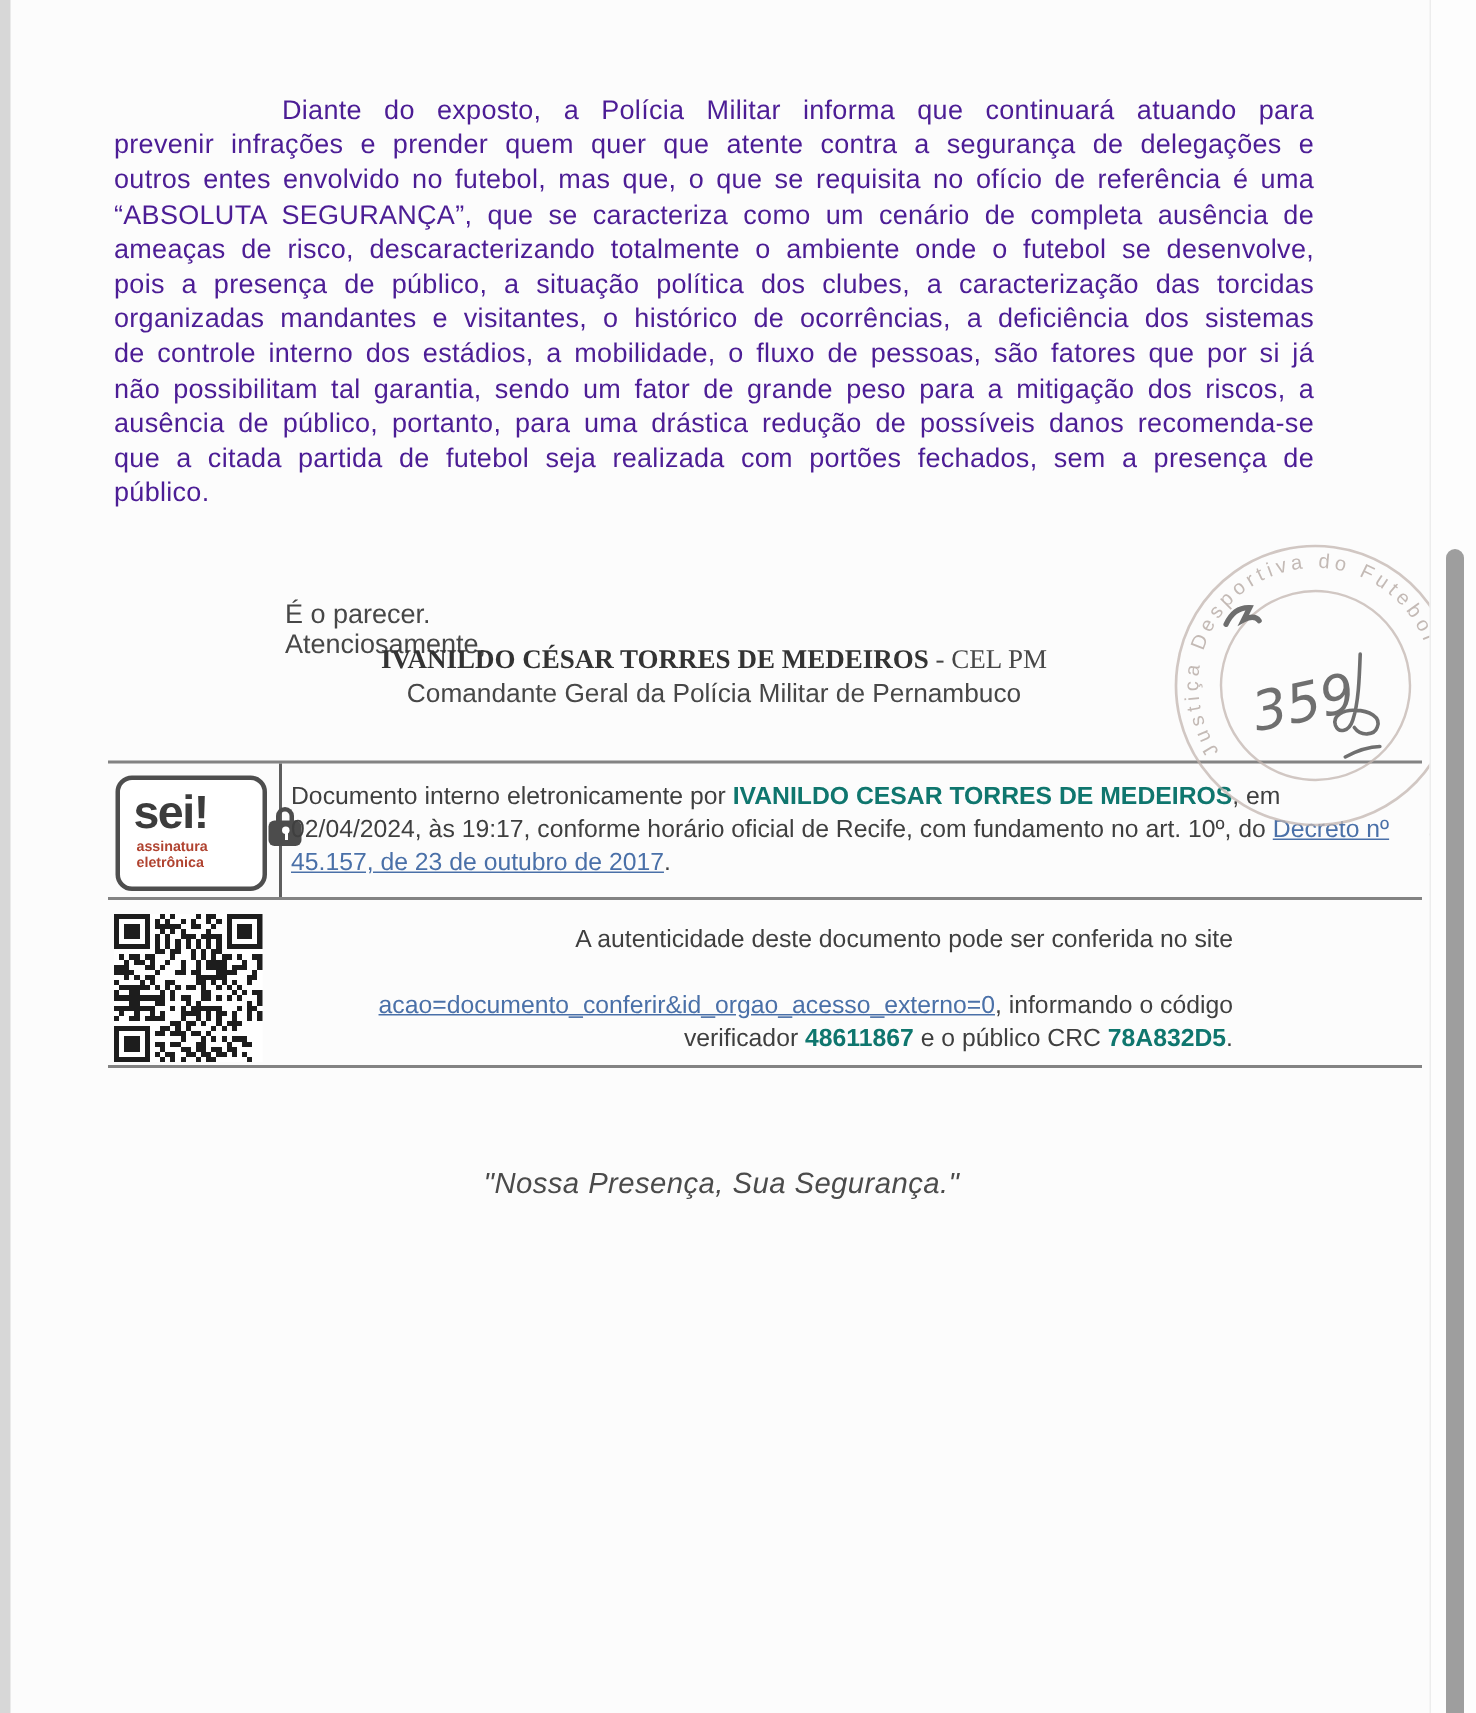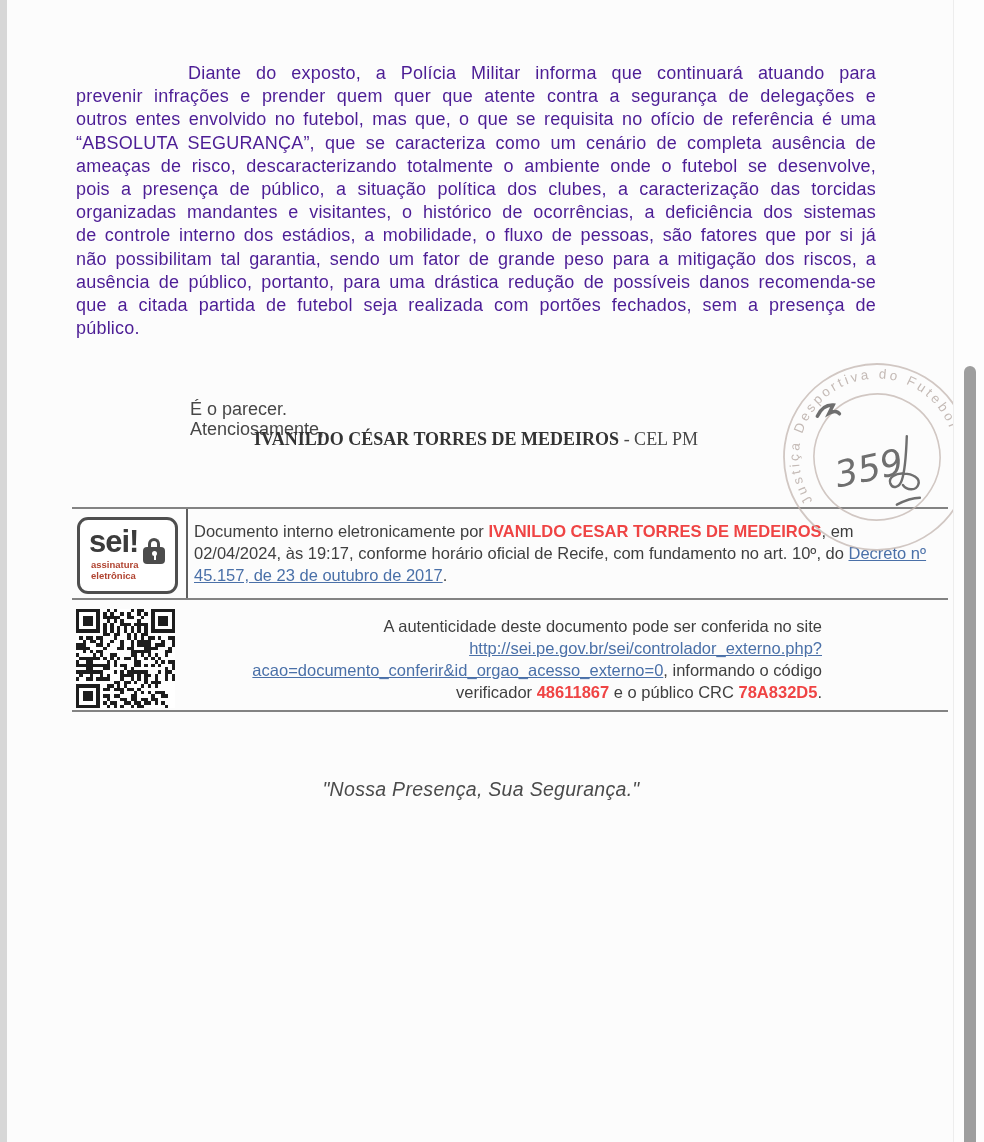--- a/index.html
+++ b/index.html
@@ -14,34 +14,34 @@
             text-align:justify;text-indent:112px;word-spacing:3px;letter-spacing:0.2px;color:#4c1d95;}
   .line-parecer{position:absolute;left:190px;top:399px;font-size:18px;}
   .line-closing{position:absolute;left:190px;top:407px;font-size:18px;margin-top:12px;}
   .sig-center{position:absolute;left:76px;top:429px;width:800px;text-align:center;font-size:18px;font-family:Liberation Serif, serif;}
   .sig-name{font-weight:bold;color:#333;}
   .sig-title{position:absolute;left:76px;top:452px;width:800px;text-align:center;font-size:17.5px;}
   .hline{position:absolute;left:72px;width:876px;height:2px;background:#6d6d6d;opacity:.85;}
   .vline{position:absolute;width:2px;background:#5e5e5e;}
   .sei-box{position:absolute;left:77px;top:517px;width:101px;height:77px;border:3px solid #4e4e4e;
            border-radius:11px;box-sizing:border-box;background:#fff;}
-  .sei-inner{position:relative;width:100%;height:100%;}
+  .sei-inner{position:relative;width:100%;height:100%;padding-left:36px;}
   .sei-word{position:absolute;left:9px;top:7px;font-size:31px;font-weight:bold;color:#3c3c3c;
             letter-spacing:-1px;line-height:30px;}
   .sei-sub{position:absolute;left:11px;top:40px;font-size:9.5px;line-height:10.5px;color:#b04330;
            font-weight:bold;}
   .lock{position:absolute;right:8px;top:18px;width:24px;height:27px;}
   .lock .shackle{position:absolute;left:5px;top:0;width:12px;height:12px;border:3.5px solid #4c4c4c;
                  border-bottom:none;border-radius:8px 8px 0 0;box-sizing:border-box;}
   .lock .bodyp{position:absolute;left:0;top:9px;width:22px;height:17px;background:#4c4c4c;border-radius:4px;}
   .lock .hole{position:absolute;left:9px;top:13px;width:5px;height:5px;background:#fff;border-radius:50%;}
   .lock .stem{position:absolute;left:10.5px;top:17px;width:2px;height:5px;background:#fff;}
   .sei-text{position:absolute;left:194px;top:520px;width:748px;font-size:16.5px;line-height:22px;
             color:#3f3f3f;}
-  .sei-text b, .ver-text b{color:#ef4444;}
+  .sei-text b, .ver-text b{color:#0f766e;}
   a.doclink{color:#4a70a8;text-decoration:underline;cursor:pointer;}
   .qr-wrap{position:absolute;left:76px;top:609px;width:99px;height:99px;}
   .ver-text{position:absolute;left:182px;top:615px;width:640px;font-size:16.5px;line-height:22px;
             color:#3f3f3f;text-align:right;}
   .quote{position:absolute;left:76px;top:778px;width:810px;text-align:center;font-style:italic;
          font-size:19.5px;color:#4b4b4b;letter-spacing:0.3px;}
   .stamp{position:absolute;left:777px;top:357px;width:200px;height:200px;z-index:10;}
 </style>
 </head>
 <body>
@@ -51,20 +51,21 @@
   <div class="edge-strip"></div>
 
   <div class="body-par">Diante do exposto, a Polícia Militar informa que continuará atuando para prevenir infrações e prender quem quer que atente contra a segurança de delegações e outros entes envolvido no futebol, mas que, o que se requisita no ofício de referência é uma “ABSOLUTA SEGURANÇA”, que se caracteriza como um cenário de completa ausência de ameaças de risco, descaracterizando totalmente o ambiente onde o futebol se desenvolve, pois a presença de público, a situação política dos clubes, a caracterização das torcidas organizadas mandantes e visitantes, o histórico de ocorrências, a deficiência dos sistemas de controle interno dos estádios, a mobilidade, o fluxo de pessoas, são fatores que por si já não possibilitam tal garantia, sendo um fator de grande peso para a mitigação dos riscos, a ausência de público, portanto, para uma drástica redução de possíveis danos recomenda-se que a citada partida de futebol seja realizada com portões fechados, sem a presença de público.</div>
 
   <div class="line-parecer">É o parecer.</div>
   <div class="line-closing">Atenciosamente,</div>
 
   <div class="sig-center">
     <span class="sig-name">IVANILDO CÉSAR TORRES DE MEDEIROS</span><span> - CEL PM</span>
   </div>
+  <div class="sig-title">Comandante Geral da Polícia Militar de Pernambuco</div>
 
   <svg class="stamp" viewBox="0 0 200 200">
     <defs>
       <path id="ringPath" d="M 27 127 A 78 78 0 1 1 173 127 A 78 78 0 1 1 27 127"></path>
     </defs>
     <g transform="rotate(-14 100 100)" opacity="0.75">
       <circle cx="100" cy="100" r="93" fill="none" stroke="#c3b6b0" stroke-width="1.8"></circle>
       <circle cx="100" cy="100" r="63" fill="none" stroke="#c3b6b0" stroke-width="1.6"></circle>
       <text font-size="13.5" letter-spacing="3" fill="#b1a49e" font-family="Liberation Sans, sans-serif">
         <textPath href="#ringPath">Justiça Desportiva do Futebol - Superior Tribunal</textPath>
@@ -503,21 +504,21 @@
         <rect x="13" y="28" width="1" height="1" fill="#1d1d1d"></rect>
         <rect x="16" y="28" width="1" height="1" fill="#1d1d1d"></rect>
         <rect x="18" y="28" width="1" height="1" fill="#1d1d1d"></rect>
         <rect x="19" y="28" width="1" height="1" fill="#1d1d1d"></rect>
         <rect x="26" y="28" width="1" height="1" fill="#1d1d1d"></rect>
       </svg>
   </div>
 
   <div class="ver-text">
     <span>A autenticidade deste documento pode ser conferida no site</span><br>
-    <a class="doclink"><span>http://sei.pe.gov.br/sei/controlador_externo.php?</span><br><span>acao=documento_conferir&amp;id_orgao_acesso_externo=0</span></a><span>, informando o código verificador </span><b>48611867</b><span> e o público CRC </span><b>78A832D5</b><span>.</span>
+    <a class="doclink"><br><span>acao=documento_conferir&amp;id_orgao_acesso_externo=0</span></a><span>, informando o código verificador </span><b>48611867</b><span> e o público CRC </span><b>78A832D5</b><span>.</span>
   </div>
 
   <div class="quote">"Nossa Presença, Sua Segurança."</div>
 
   <div class="scroll-area">
     <div class="scroll-thumb"></div>
   </div>
 
 </div>
 

